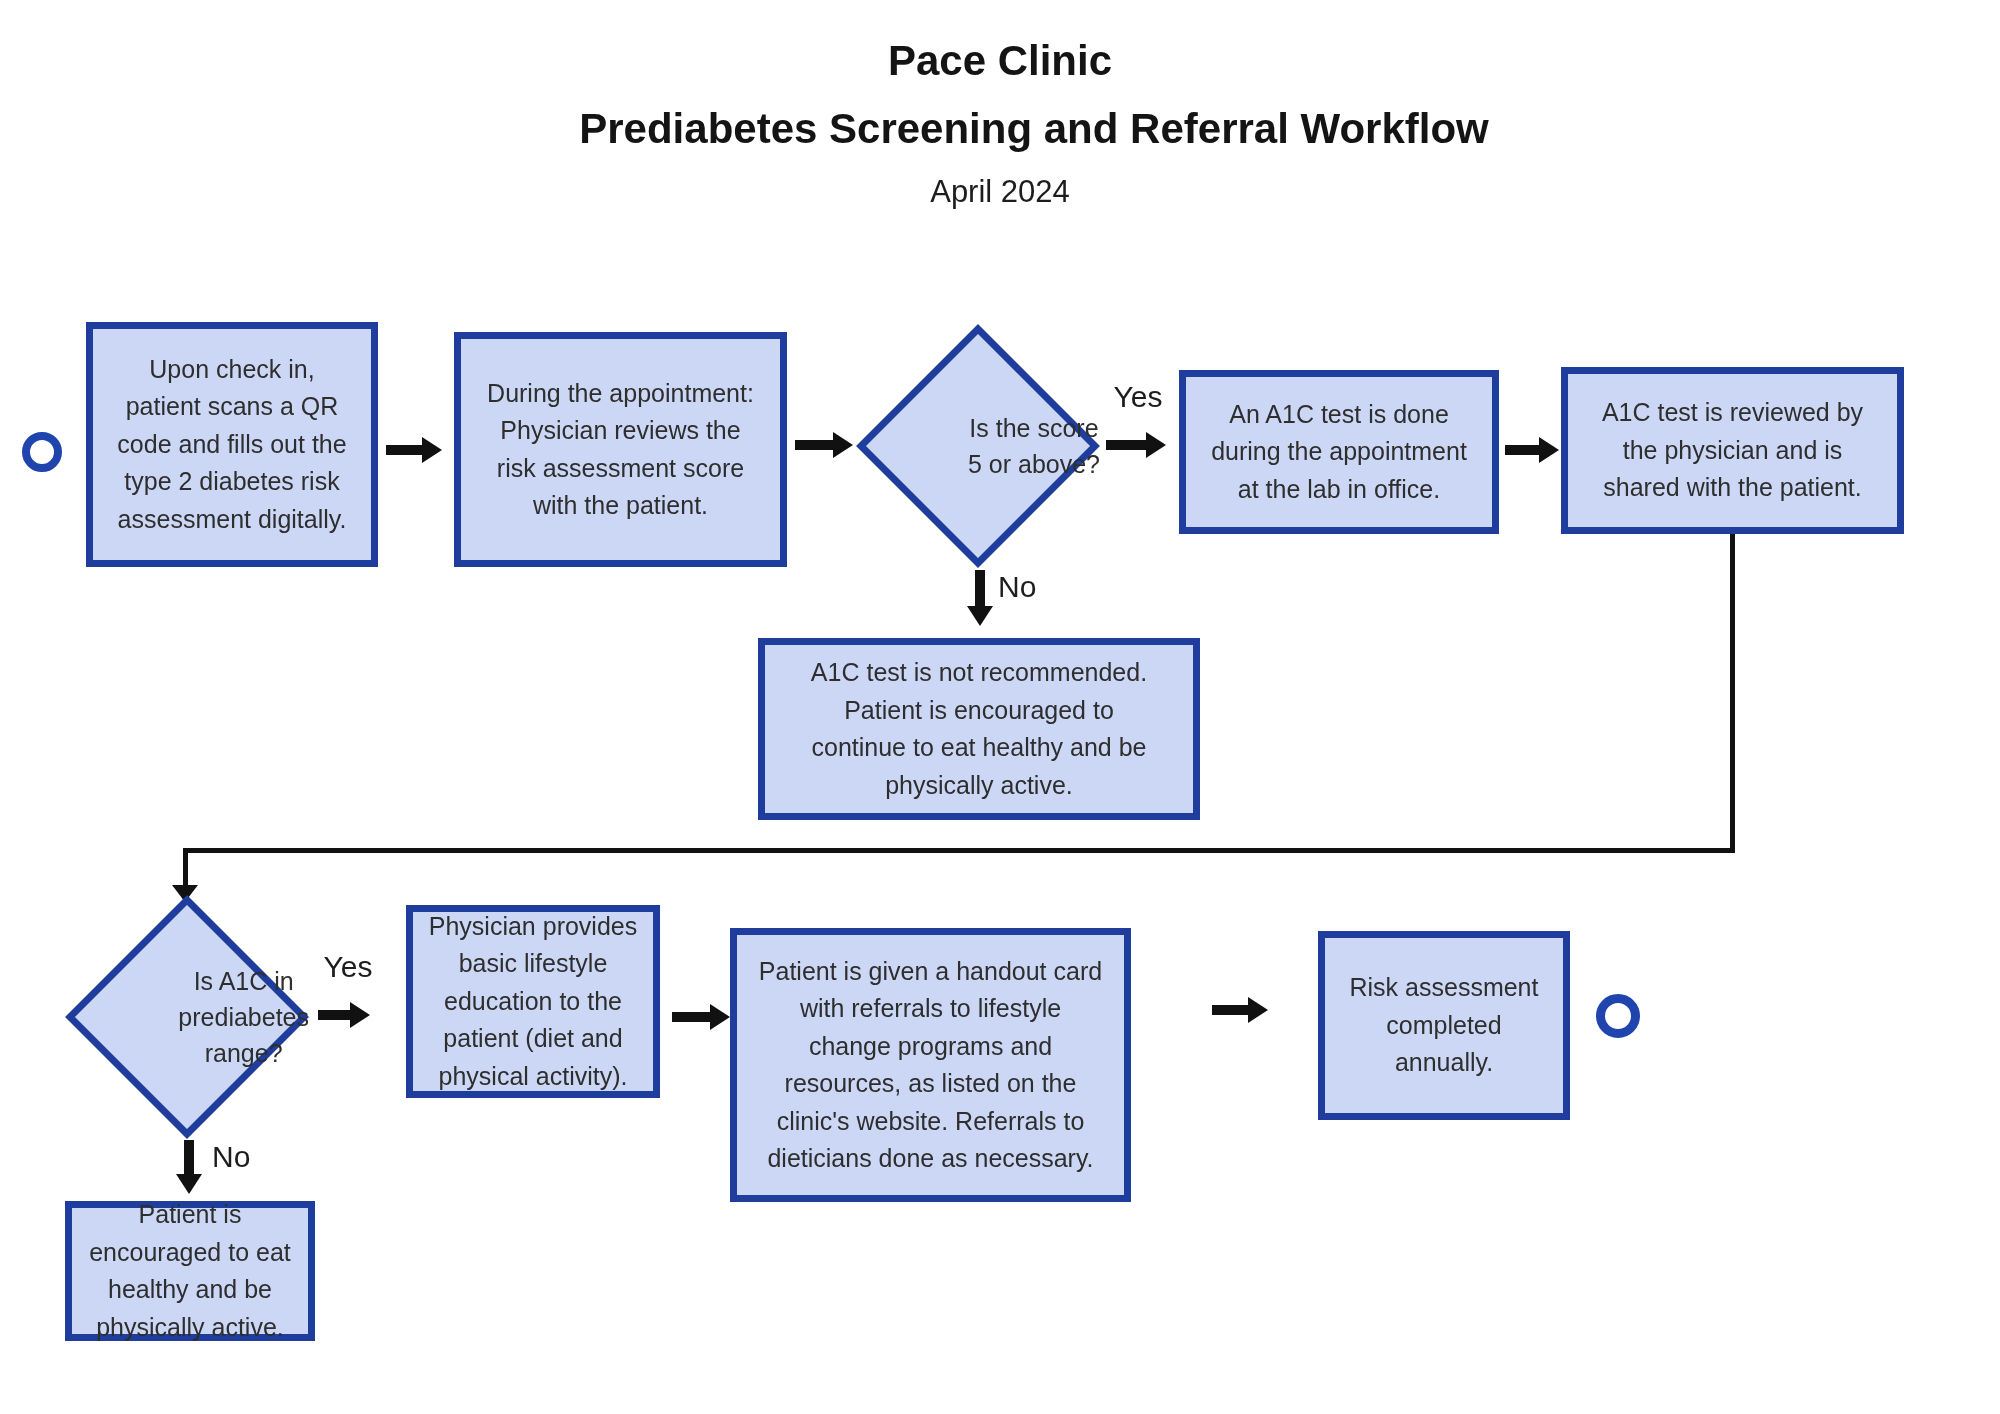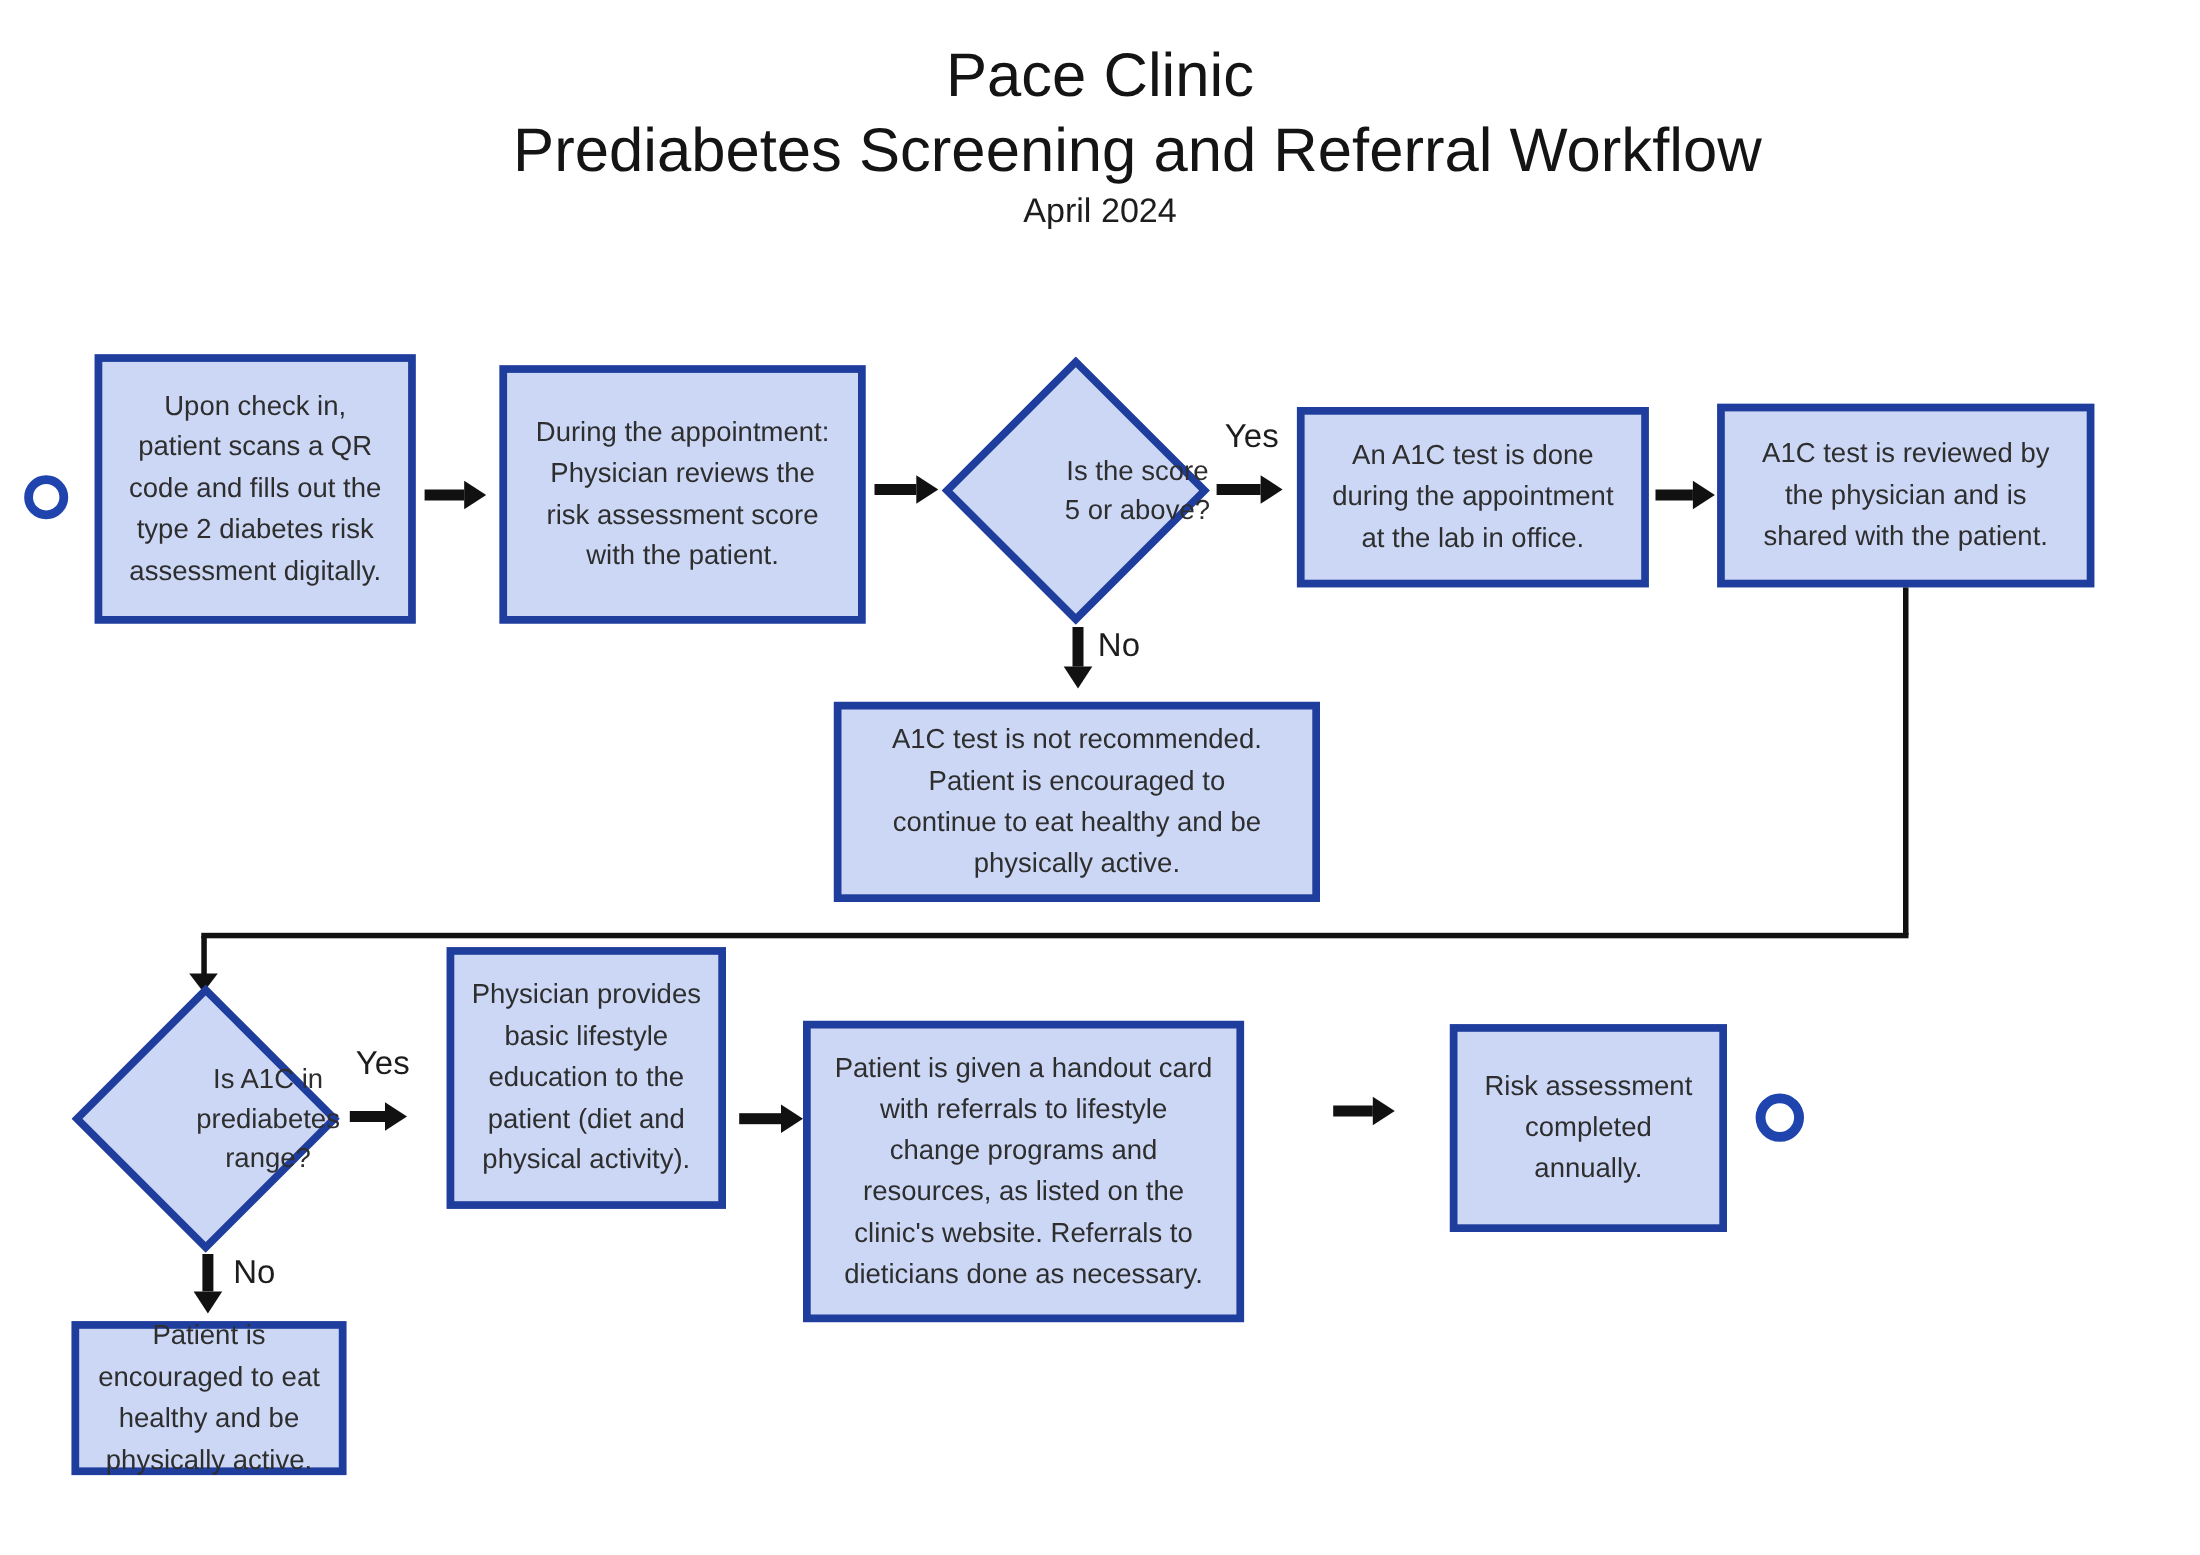--- a/index.html
+++ b/index.html
@@ -1,21 +1,21 @@
 <!DOCTYPE html>
 <html style="--node-fill: #CBD7F5; --node-border: #1F3D9C; --terminal: #1F44AD; --arrow: #111111;"><head>
 <meta charset="utf-8">
 <style>
   html,body{margin:0;padding:0;background:#ffffff;}
   .canvas{
     position:relative;width:2000px;height:1414px;background:#ffffff;
     font-family:"Liberation Sans", sans-serif;color:#2e2e2e;overflow:hidden;
   }
   .title-line{position:absolute;left:0;width:2000px;text-align:center;color:#141414;line-height:1;}
-  .t1,.t2{font-weight:normal;font-size:56px;}
+  .t1,.t2{font-weight:bold;font-size:42px;}
   .t3{font-size:31px;font-weight:normal;color:#1d1d1d;text-align:center;}
 
   .node{
     position:absolute;box-sizing:border-box;
     background:var(--node-fill,#CBD7F5);
     border:7px solid var(--node-border,#1F3D9C);
     display:flex;align-items:center;justify-content:center;
     text-align:center;padding:4px;
   }
   .txt{white-space:pre-line;font-size:25px;line-height:1.5;color:#2e2e2e;}
@@ -138,21 +138,21 @@
     <div class="dlabel">
       <div class="dtxt">Is A1C in
 prediabetes
 range?</div>
     </div>
   </div>
 
   <div class="edge-label" style="left:308px;top:952px;width:80px;text-align:center;">Yes</div>
   <div class="harrow" style="left:318px;top:1010px;width:32px;"></div>
 
-  <div class="node" style="left:406px;top:861px;width:254px;height:238px;">
+  <div class="node" style="left:406px;top:905px;width:254px;height:193px;">
     <div class="txt">Physician provides
 basic lifestyle
 education to the
 patient (diet and
 physical activity).</div>
   </div>
 
   <div class="harrow" style="left:672px;top:1012px;width:38px;"></div>
 
   <div class="node" style="left:730px;top:928px;width:401px;height:274px;">

